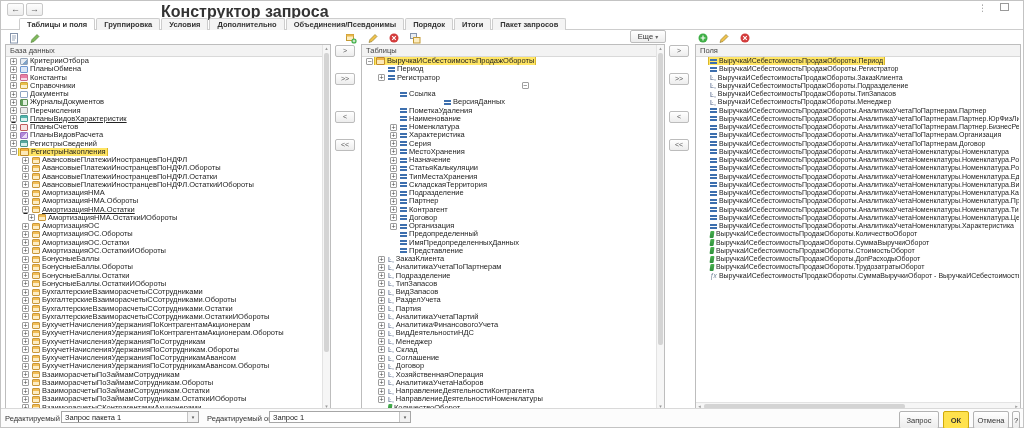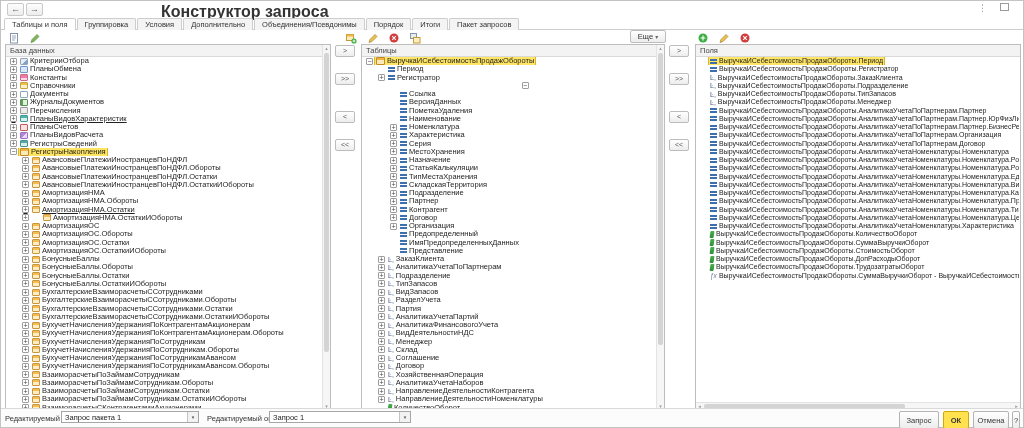--- a/index.html
+++ b/index.html
@@ -8,21 +8,21 @@
 
   
   .titlebar{position:absolute;top:0;left:0;right:0;height:17px;background:#fff;}
   .navbtn{position:absolute;top:2px;width:17px;height:13px;border:1px solid #c9c9c9;border-radius:2px;
           background:linear-gradient(#fdfdfd,#ededed);font-size:9px;line-height:11px;text-align:center;color:#666;padding:0;}
   .title{position:absolute;left:160px;top:2px;font-size:16px;font-weight:bold;color:#333;white-space:nowrap;}
   .winctl{position:absolute;top:2px;font-size:9px;color:#8a8a8a;cursor:default;}
   .winctl .sq{display:inline-block;width:7px;height:6px;border:1px solid #9a9a9a;background:#fff;}
 
   
-  .tabs{position:absolute;top:17px;left:0;right:0;height:12px;border-bottom:1px solid #cdcdcd;padding-left:3px;box-sizing:border-box;white-space:nowrap;}
+  .tabs{position:absolute;top:17px;left:0;right:0;height:12px;border-bottom:1px solid #cdcdcd;padding-left:18px;box-sizing:border-box;white-space:nowrap;font-weight:bold;}
   .tab{display:inline-block;height:11px;line-height:11px;padding:0 7px;font-size:7.5px;color:#333;
        border:1px solid #cdcdcd;border-bottom:none;border-radius:2px 2px 0 0;background:#f4f4f4;margin-right:1px;vertical-align:top;}
   .tab.active{background:#fff;position:relative;z-index:2;}
 
   
   .tb{position:absolute;top:29px;height:14px;white-space:nowrap;}
   .tbtn{display:inline-block;width:15px;height:14px;border:1px solid transparent;border-radius:2px;background:transparent;padding:1px 1px;vertical-align:top;margin-right:2px;}
   .tbtn svg{display:block;margin:1px auto 0;}
   .more{position:absolute;left:629px;top:29px;width:36px;height:13px;border:1px solid #bdbdbd;border-radius:2px;
         background:linear-gradient(#ffffff,#ececec);font-size:7.5px;line-height:11px;text-align:center;color:#333;padding:0;}
@@ -304,21 +304,21 @@
             <span class="txt">АмортизацияНМА.Обороты</span>
           </span>
         </div>
         <div class="trow" style="padding-left: 15px; text-decoration: underline;">
           <span class="exp box">+</span>
           <span class="lab">
             <span class="ticon i-reg"></span>
             <span class="txt">АмортизацияНМА.Остатки</span>
           </span>
         </div>
-        <div class="trow" style="padding-left: 15px; gap: 11px;">
+        <div class="trow" style="padding-left: 21px;">
           <span class="exp box">+</span>
           <span class="lab">
             <span class="ticon i-reg"></span>
             <span class="txt">АмортизацияНМА.ОстаткиИОбороты</span>
           </span>
         </div>
         <div class="trow" style="padding-left: 15px;">
           <span class="exp box">+</span>
           <span class="lab">
             <span class="ticon i-reg"></span>
@@ -525,21 +525,21 @@
             <span class="txt">АналитикаУчетаНоменклатуры</span>
           </span>
         </div>
         <div class="trow" style="padding-left: 27px;">
           <span class="exp"></span>
           <span class="lab">
             <span class="ticon i-attr"></span>
             <span class="txt">Ссылка</span>
           </span>
         </div>
-        <div class="trow" style="padding-left: 27px;">
+        <div class="trow" style="padding-left: 27px; margin-left: 44px;">
           <span class="exp"></span>
           <span class="lab">
             <span class="ticon i-attr"></span>
             <span class="txt">ВерсияДанных</span>
           </span>
         </div>
         <div class="trow" style="padding-left: 27px;">
           <span class="exp"></span>
           <span class="lab">
             <span class="ticon i-attr"></span>

